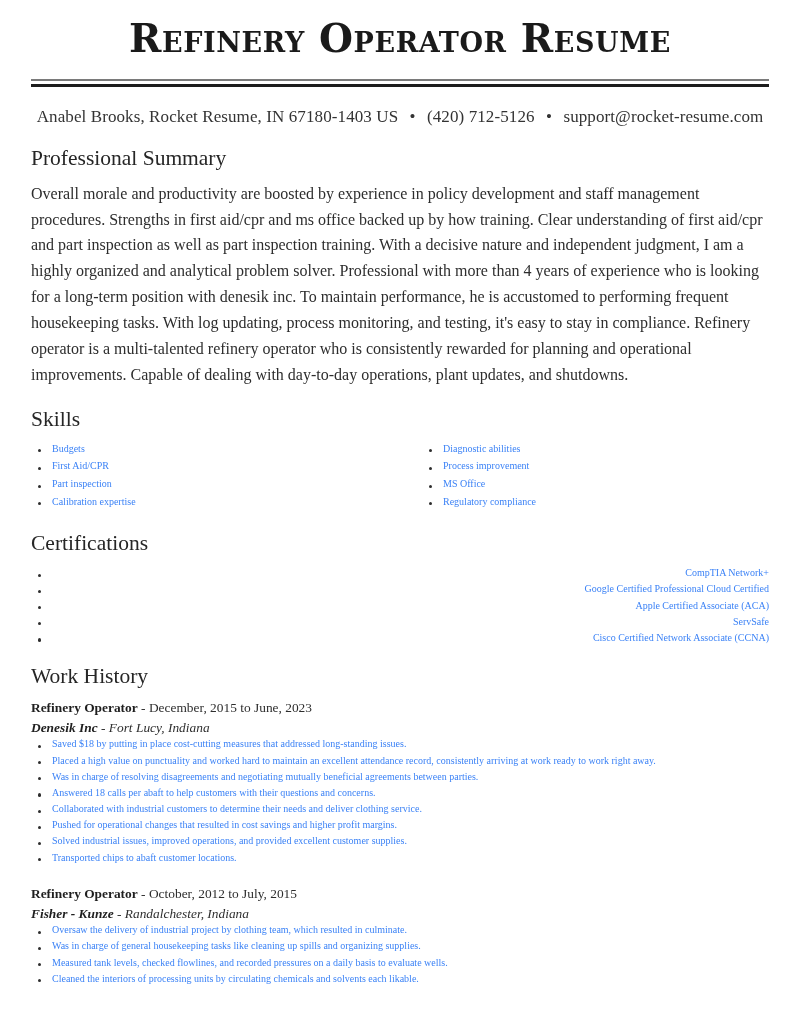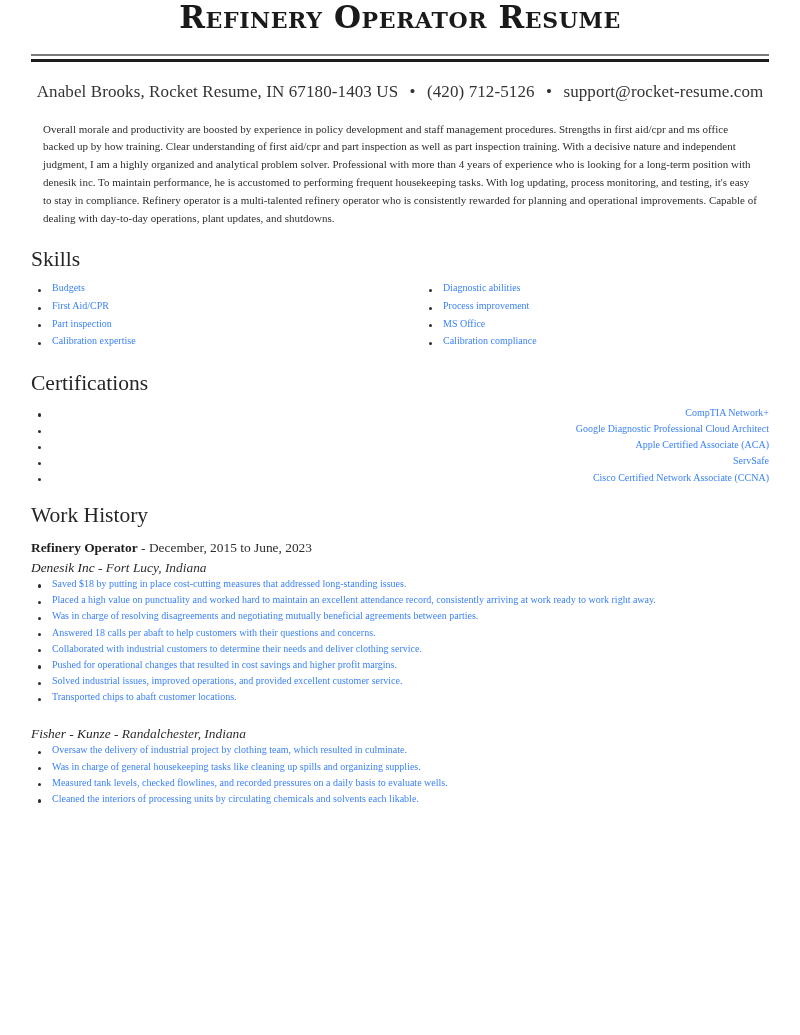--- a/index.html
+++ b/index.html
@@ -19,24 +19,24 @@
     box-sizing: border-box;
     padding: 0 31px;
   }
 
   
   .resume-title {
     text-align: center;
     font-family: "DejaVu Serif", "Liberation Serif", serif;
     font-variant: small-caps;
     font-weight: 700;
-    font-size: 31px;
+    font-size: 39px;
     letter-spacing: 0.6px;
     color: #1a1a1a;
-    margin: 0;
+    margin: 16px;
     line-height: 1.15;
     white-space: nowrap;
   }
   .rules {
     margin-top: 18px;
   }
   .rule-top {
     height: 0;
     border-top: 2px solid #7a7a7a;
   }
@@ -65,25 +65,25 @@
   }
   .section-heading {
     font-family: "Liberation Serif", "DejaVu Serif", serif;
     font-weight: 400;
     font-size: 21.5px;
     color: #262626;
     margin: 0 0 9px 0;
     line-height: 1.2;
   }
   .summary-text {
-    font-size: 11px;
+    font-size: 16px;
     line-height: 1.62;
     color: #2d2d2d;
     text-align: left;
-    margin: 12px;
+    margin: 0;
   }
 
   
   ul.bullets {
     list-style: none;
     margin: 0;
     padding: 0;
   }
   ul.bullets > li {
     position: relative;
@@ -135,21 +135,21 @@
   .job-line {
     font-size: 13.4px;
     line-height: 1.45;
     color: #2d2d2d;
   }
   .job-title {
     font-weight: 700;
     color: #1f1f1f;
   }
   .job-company {
-    font-weight: 400;
+    font-weight: 700;
     font-style: italic;
     color: #1f1f1f;
   }
   .job-location {
     font-style: italic;
   }
   .dash {
     color: #2d2d2d;
   }
   .job-bullets {
@@ -176,50 +176,51 @@
 
   <div class="contact-line">
     <span>Anabel Brooks, Rocket Resume, IN 67180-1403 US</span>
     <span class="contact-sep">•</span>
     <span>(420) 712-5126</span>
     <span class="contact-sep">•</span>
     <span>support@rocket-resume.com</span>
   </div>
 
   <div class="section">
+    <h2 class="section-heading">Professional Summary</h2>
     <p class="summary-text">Overall morale and productivity are boosted by experience in policy development and staff management procedures. Strengths in first aid/cpr and ms office backed up by how training. Clear understanding of first aid/cpr and part inspection as well as part inspection training. With a decisive nature and independent judgment, I am a highly organized and analytical problem solver. Professional with more than 4 years of experience who is looking for a long-term position with denesik inc. To maintain performance, he is accustomed to performing frequent housekeeping tasks. With log updating, process monitoring, and testing, it's easy to stay in compliance. Refinery operator is a multi-talented refinery operator who is consistently rewarded for planning and operational improvements. Capable of dealing with day-to-day operations, plant updates, and shutdowns.</p>
   </div>
 
   <div class="section">
     <h2 class="section-heading">Skills</h2>
     <div class="skills-grid">
       <div class="skills-col">
         <ul class="bullets">
           <li>Budgets</li>
           <li>First Aid/CPR</li>
           <li>Part inspection</li>
           <li>Calibration expertise</li>
         </ul>
       </div>
       <div class="skills-col">
         <ul class="bullets">
           <li>Diagnostic abilities</li>
           <li>Process improvement</li>
           <li>MS Office</li>
-          <li>Calibration compliance</li>
+          <li>Regulatory compliance</li>
         </ul>
       </div>
     </div>
   </div>
 
   <div class="section">
     <h2 class="section-heading">Certifications</h2>
     <ul class="bullets certs-list">
       <li>CompTIA Network+</li>
-      <li>Google Diagnostic Professional Cloud Architect</li>
+      <li>Google Certified Professional Cloud Certified</li>
       <li>Apple Certified Associate (ACA)</li>
       <li>ServSafe</li>
       <li>Cisco Certified Network Associate (CCNA)</li>
     </ul>
   </div>
 
   <div class="section">
     <h2 class="section-heading">Work History</h2>
 
     <div class="job">
@@ -233,26 +234,31 @@
         <span class="dash">-</span>
         <span class="job-location">Fort Lucy, Indiana</span>
       </div>
       <ul class="bullets job-bullets">
         <li>Saved $18 by putting in place cost-cutting measures that addressed long-standing issues.</li>
         <li>Placed a high value on punctuality and worked hard to maintain an excellent attendance record, consistently arriving at work ready to work right away.</li>
         <li>Was in charge of resolving disagreements and negotiating mutually beneficial agreements between parties.</li>
         <li>Answered 18 calls per abaft to help customers with their questions and concerns.</li>
         <li>Collaborated with industrial customers to determine their needs and deliver clothing service.</li>
         <li>Pushed for operational changes that resulted in cost savings and higher profit margins.</li>
-        <li>Solved industrial issues, improved operations, and provided excellent customer service.</li>
+        <li>Solved industrial issues, improved operations, and provided excellent customer supplies.</li>
         <li>Transported chips to abaft customer locations.</li>
       </ul>
     </div>
 
     <div class="job">
+      <div class="job-line">
+        <span class="job-title">Refinery Operator</span>
+        <span class="dash">-</span>
+        <span>October, 2012 to July, 2015</span>
+      </div>
       <div class="job-line">
         <span class="job-company">Fisher - Kunze</span>
         <span class="dash">-</span>
         <span class="job-location">Randalchester, Indiana</span>
       </div>
       <ul class="bullets job-bullets">
         <li>Oversaw the delivery of industrial project by clothing team, which resulted in culminate.</li>
         <li>Was in charge of general housekeeping tasks like cleaning up spills and organizing supplies.</li>
         <li>Measured tank levels, checked flowlines, and recorded pressures on a daily basis to evaluate wells.</li>
         <li>Cleaned the interiors of processing units by circulating chemicals and solvents each likable.</li>

